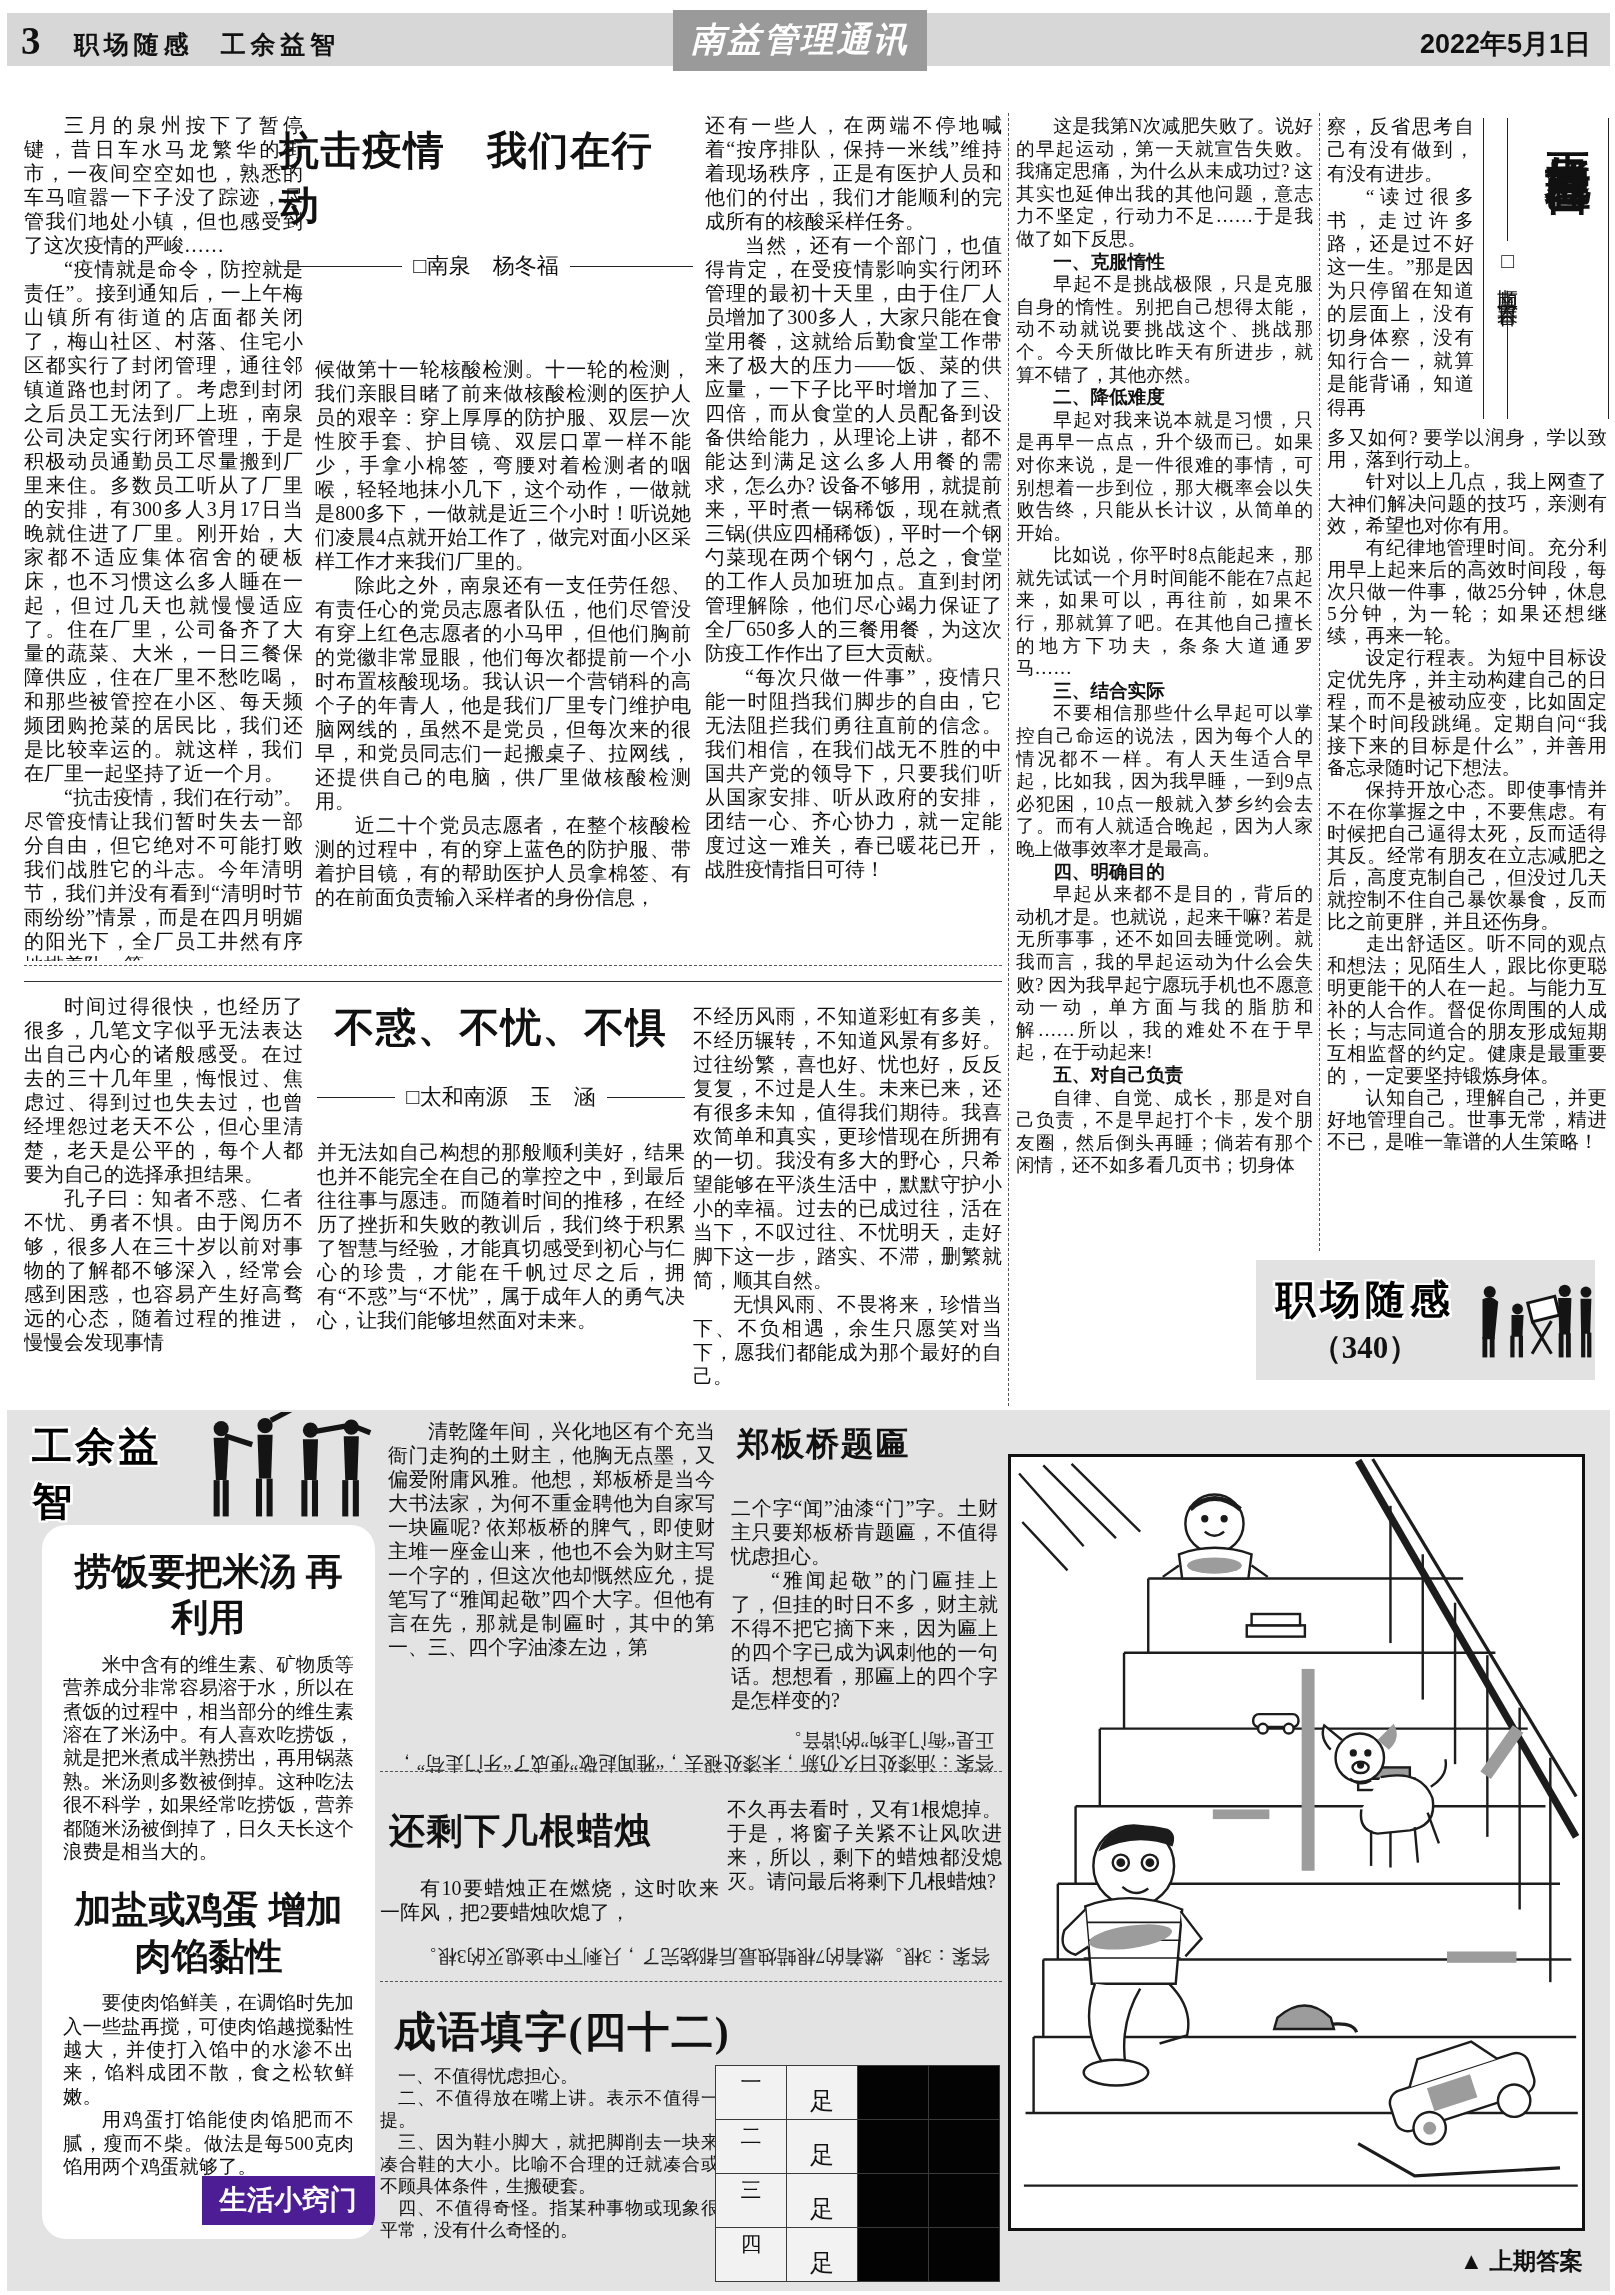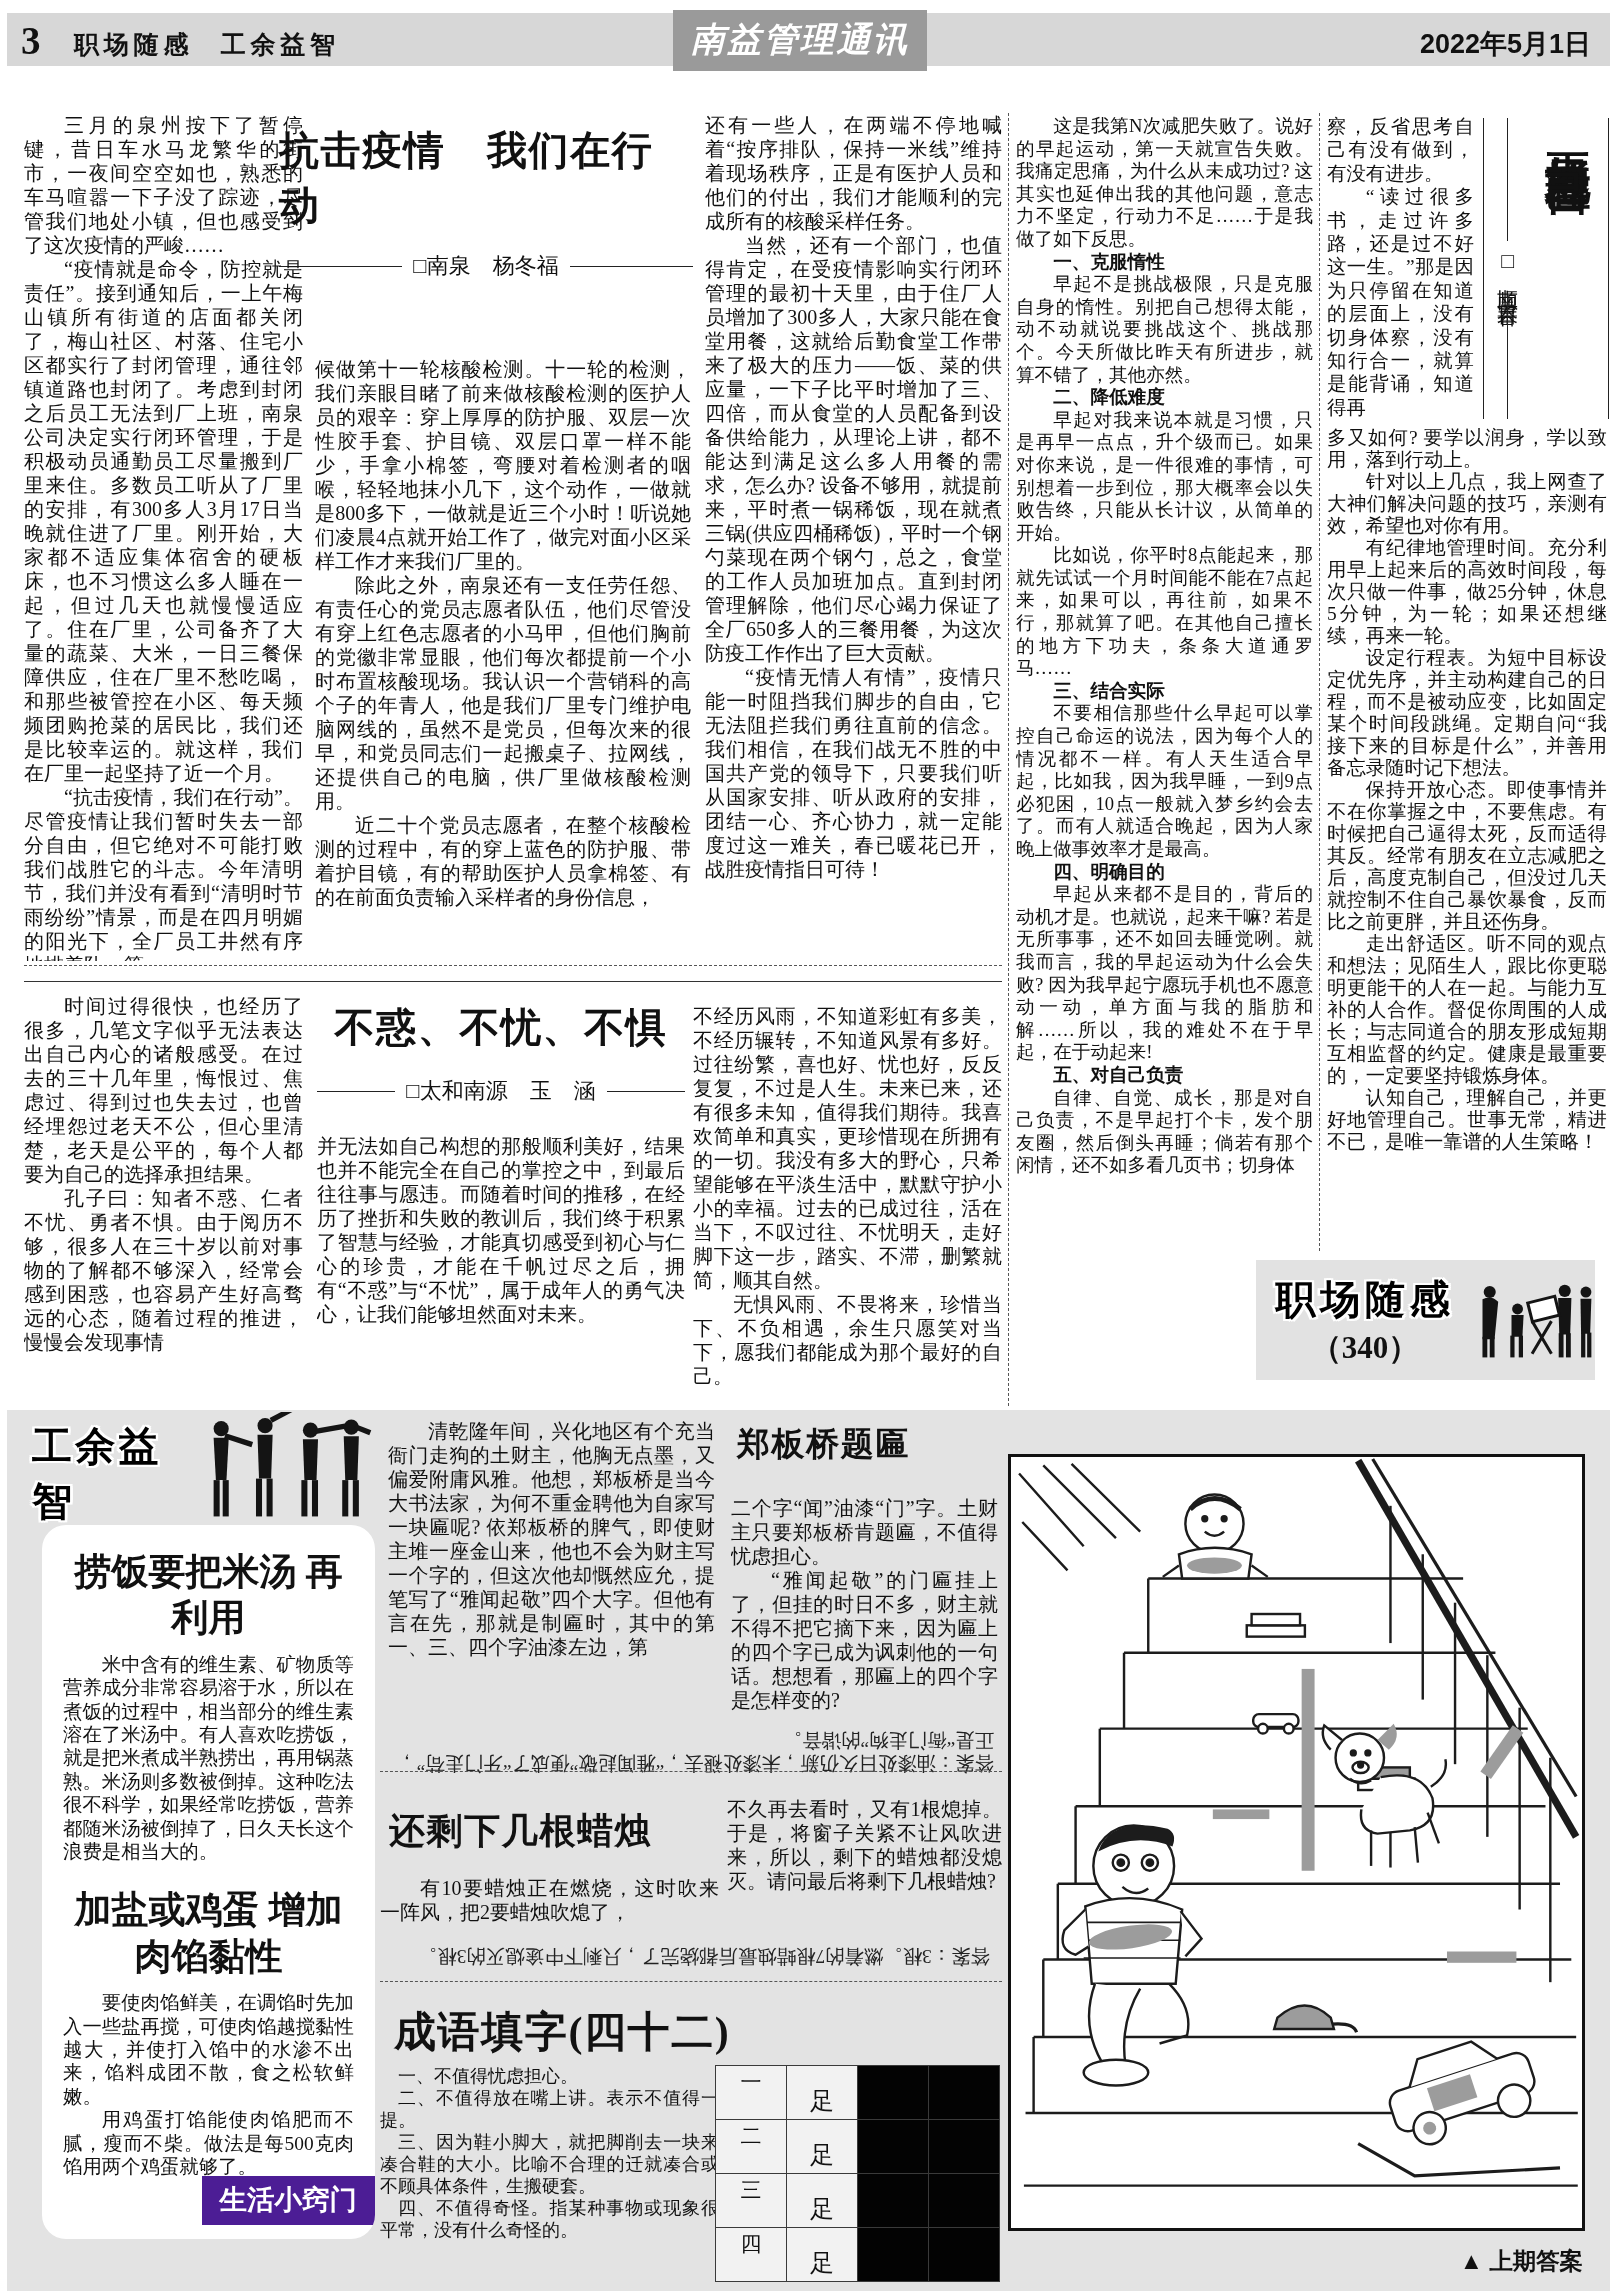--- a/index.html
+++ b/index.html
@@ -85,35 +85,35 @@
     <p>“抗击疫情，我们在行动”。尽管疫情让我们暂时失去一部分自由，但它绝对不可能打败我们战胜它的斗志。今年清明节，我们并没有看到“清明时节雨纷纷”情景，而是在四月明媚的阳光下，全厂员工井然有序地排着队，等</p>
   </div>
   <div class="col" style="left:315px;top:357px;width:376px;height:604px;">
     <p class="noind">候做第十一轮核酸检测。十一轮的检测，我们亲眼目睹了前来做核酸检测的医护人员的艰辛：穿上厚厚的防护服、双层一次性胶手套、护目镜、双层口罩一样不能少，手拿小棉签，弯腰对着检测者的咽喉，轻轻地抹小几下，这个动作，一做就是800多下，一做就是近三个小时！听说她们凌晨4点就开始工作了，做完对面小区采样工作才来我们厂里的。</p>
     <p>除此之外，南泉还有一支任劳任怨、有责任心的党员志愿者队伍，他们尽管没有穿上红色志愿者的小马甲，但他们胸前的党徽非常显眼，他们每次都提前一个小时布置核酸现场。我认识一个营销科的高个子的年青人，他是我们厂里专门维护电脑网线的，虽然不是党员，但每次来的很早，和党员同志们一起搬桌子、拉网线，还提供自己的电脑，供厂里做核酸检测用。</p>
     <p>近二十个党员志愿者，在整个核酸检测的过程中，有的穿上蓝色的防护服、带着护目镜，有的帮助医护人员拿棉签、有的在前面负责输入采样者的身份信息，</p>
   </div>
   <div class="col" style="left:705px;top:113px;width:297px;height:848px;">
     <p class="noind">还有一些人，在两端不停地喊着“按序排队，保持一米线”维持着现场秩序，正是有医护人员和他们的付出，我们才能顺利的完成所有的核酸采样任务。</p>
     <p>当然，还有一个部门，也值得肯定，在受疫情影响实行闭环管理的最初十天里，由于住厂人员增加了300多人，大家只能在食堂用餐，这就给后勤食堂工作带来了极大的压力——饭、菜的供应量，一下子比平时增加了三、四倍，而从食堂的人员配备到设备供给能力，从理论上讲，都不能达到满足这么多人用餐的需求，怎么办? 设备不够用，就提前来，平时煮一锅稀饭，现在就煮三锅(供应四桶稀饭)，平时一个钢勺菜现在两个钢勺，总之，食堂的工作人员加班加点。直到封闭管理解除，他们尽心竭力保证了全厂650多人的三餐用餐，为这次防疫工作作出了巨大贡献。</p>
-    <p>“疫情无情人有情”，疫情只能一时阻挡我们脚步的自由，它无法阻拦我们勇往直前的信念。我们相信，在我们战无不胜的中国共产党的领导下，只要我们听从国家安排、听从政府的安排，团结一心、齐心协力，就一定能度过这一难关，春已暖花已开，战胜疫情指日可待！</p>
+    <p>“每次只做一件事”，疫情只能一时阻挡我们脚步的自由，它无法阻拦我们勇往直前的信念。我们相信，在我们战无不胜的中国共产党的领导下，只要我们听从国家安排、听从政府的安排，团结一心、齐心协力，就一定能度过这一难关，春已暖花已开，战胜疫情指日可待！</p>
   </div>
 
   <div class="abs dashv" style="left:1008px;top:113px;height:1293px;"></div>
   <div class="abs dashv" style="left:1319px;top:113px;height:1138px;"></div>
   <div class="abs dashh" style="left:24px;top:965px;width:978px;"></div>
   <div class="abs solidh" style="left:24px;top:981px;width:978px;"></div>
 
   <div class="col" style="left:24px;top:994px;width:279px;height:414px;">
     <p>时间过得很快，也经历了很多，几笔文字似乎无法表达出自己内心的诸般感受。在过去的三十几年里，悔恨过、焦虑过、得到过也失去过，也曾经埋怨过老天不公，但心里清楚，老天是公平的，每个人都要为自己的选择承担结果。</p>
     <p>孔子曰：知者不惑、仁者不忧、勇者不惧。由于阅历不够，很多人在三十岁以前对事物的了解都不够深入，经常会感到困惑，也容易产生好高骛远的心态，随着过程的推进，慢慢会发现事情</p>
   </div>
   <div class="abs" style="left:317px;top:1000px;width:368px;">
     <div class="t-big" style="font-size:40px;text-align:center;">不惑、不忧、不惧</div>
-    <div class="byline" style="margin-top:21px;">
+    <div class="byline" style="margin-top:27px;">
       <span class="rl"></span>
       <span>□太和南源　玉　涵</span>
       <span class="rl"></span>
     </div>
     <div class="col" style="position:static;margin-top:27.5px;width:368px;height:242px;">
       <p class="noind">并无法如自己构想的那般顺利美好，结果也并不能完全在自己的掌控之中，到最后往往事与愿违。而随着时间的推移，在经历了挫折和失败的教训后，我们终于积累了智慧与经验，才能真切感受到初心与仁心的珍贵，才能在千帆过尽之后，拥有“不惑”与“不忧”，属于成年人的勇气决心，让我们能够坦然面对未来。</p>
     </div>
   </div>
   <div class="col" style="left:693px;top:1004px;width:309px;height:404px;">
     <p class="noind">不经历风雨，不知道彩虹有多美，不经历辗转，不知道风景有多好。过往纷繁，喜也好、忧也好，反反复复，不过是人生。未来已来，还有很多未知，值得我们期待。我喜欢简单和真实，更珍惜现在所拥有的一切。我没有多大的野心，只希望能够在平淡生活中，默默守护小小的幸福。过去的已成过往，活在当下，不叹过往、不忧明天，走好脚下这一步，踏实、不滞，删繁就简，顺其自然。</p>

